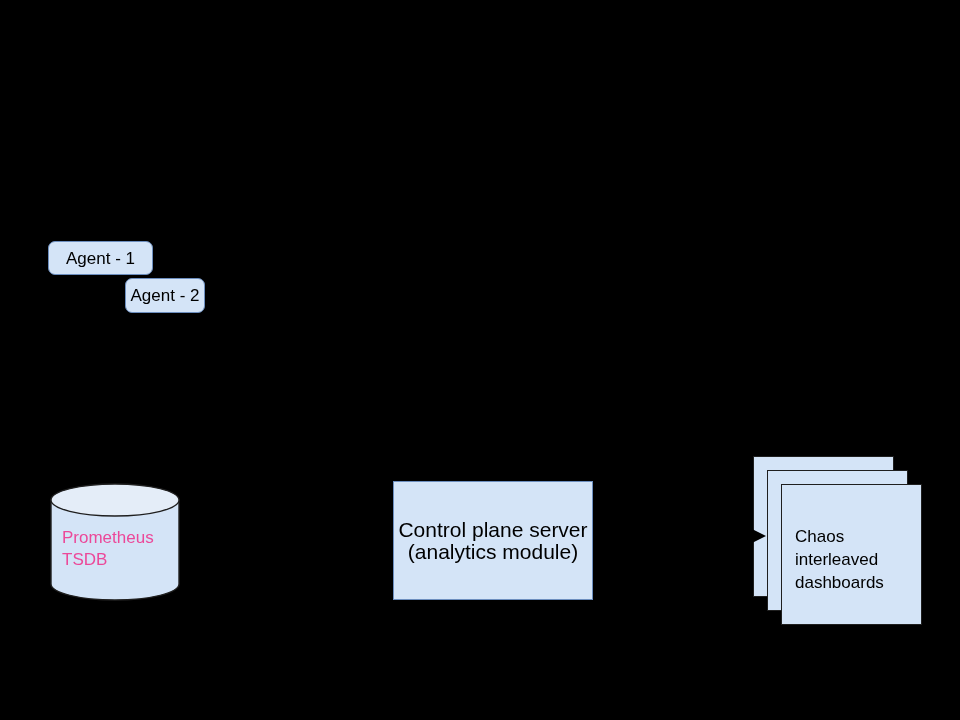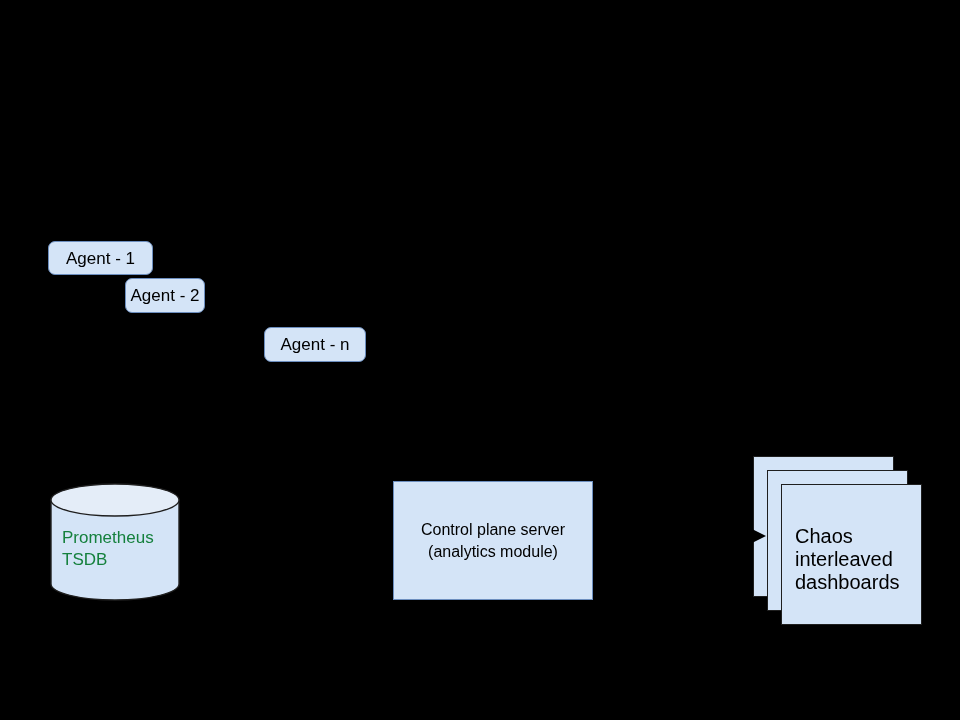--- a/index.html
+++ b/index.html
@@ -38,39 +38,39 @@
     top: 483px;
     width: 130px;
     height: 118px;
   }
   .cyl-svg { display: block; width: 130px; height: 118px; }
   .cyl-label {
     position: absolute;
     left: 12px;
     top: 44px;
     width: 112px;
-    color: #15803d;
+    color: #ec4899;
     font-size: 17px;
     line-height: 22px;
     text-align: left;
     white-space: pre-line;
   }
 
   
   .rect-box {
     position: absolute;
     background: #d4e4f7;
     border: 1px solid #6c8ebf;
     box-sizing: border-box;
     display: flex;
     align-items: center;
     justify-content: center;
     text-align: center;
     color: #000000;
-    font-size: 16px;
+    font-size: 21px;
     line-height: 22px;
     white-space: pre-line;
   }
 
   
   .stack { position: absolute; left: 0; top: 0; }
   .stack-layer {
     position: absolute;
     background: #d4e4f7;
     border: 1px solid #1f1f1f;
@@ -79,21 +79,21 @@
   .stack-layer.back   { left: 753px; top: 456px; width: 141px; height: 141px; z-index: 1; }
   .stack-layer.middle { left: 767px; top: 470px; width: 141px; height: 141px; z-index: 2; }
   .stack-layer.front  { left: 781px; top: 484px; width: 141px; height: 141px; z-index: 3; }
   .stack-label {
     position: absolute;
     left: 795px;
     top: 525px;
     width: 118px;
     z-index: 4;
     color: #000000;
-    font-size: 20px;
+    font-size: 17px;
     line-height: 23px;
     text-align: left;
     white-space: pre-line;
   }
 
   
   .arrowhead {
     position: absolute;
     left: 752px;
     top: 529px;
@@ -111,23 +111,20 @@
 <div id="canvas">
 
   <div class="agent-box" style="left:8px;  top:241px; width:105px; height:34px;margin-left:40px;">
     <span>Agent - 1</span>
   </div>
 
   <div class="agent-box" style="left:125px; top:278px; width:80px; height:35px;">
     <span>Agent - 2</span>
   </div>
 
-  <div class="agent-box" style="left:264px; top:327px; width:102px; height:35px;">
-    <span>Agent - n</span>
-  </div>
 
   <div class="cylinder">
     <svg class="cyl-svg" viewBox="0 0 130 118">
       <path d="M1,17 L1,101 A64,16 0 0 0 129,101 L129,17 Z" fill="#d4e4f7" stroke="#1f1f1f" stroke-width="1.4"></path>
       <ellipse cx="65" cy="17" rx="64" ry="16" fill="#e4edf8" stroke="#1f1f1f" stroke-width="1.4"></ellipse>
     </svg>
     <div class="cyl-label">Prometheus
 TSDB</div>
   </div>
 

